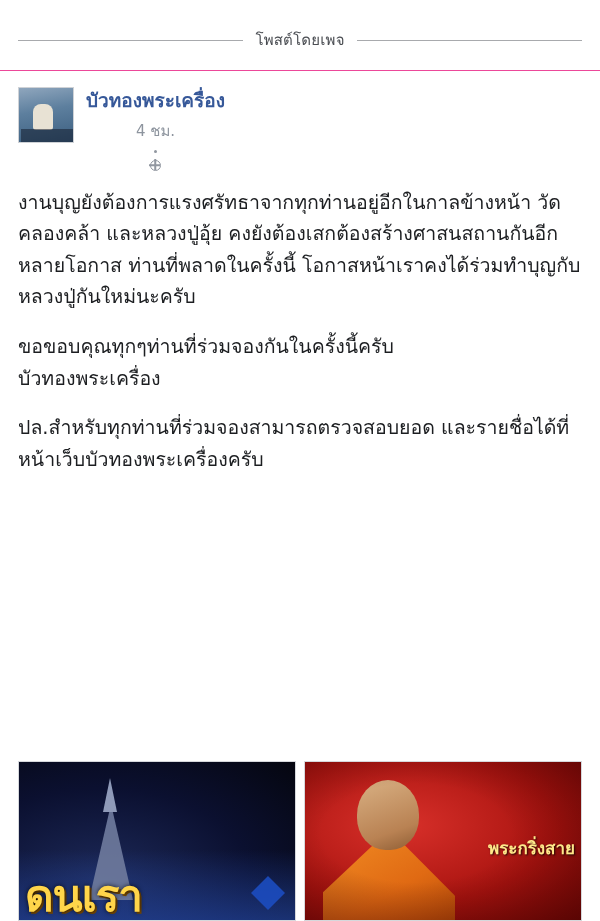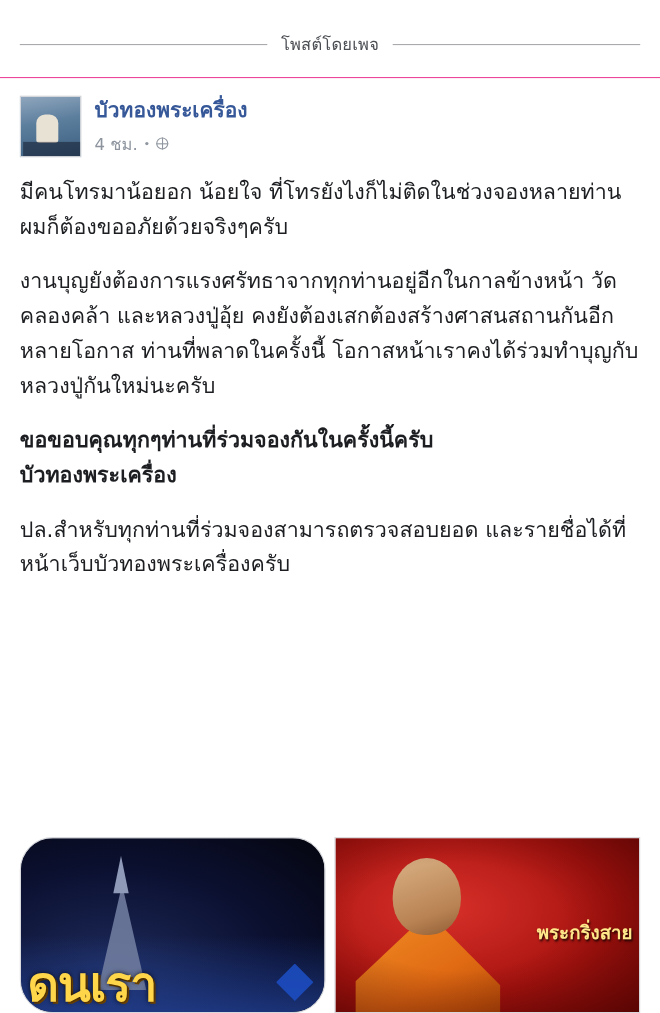--- a/index.html
+++ b/index.html
@@ -81,20 +81,21 @@
     color: #365899;
     line-height: 1.25;
     margin: 0 0 6px 0;
   }
   .meta-row {
     display: flex;
     align-items: center;
     gap: 7px;
     font-size: 15px;
     color: #8d949e;
+    flex-direction: column;
   }
   .globe-icon {
     display: inline-block;
     width: 11px; height: 11px;
     border-radius: 50%;
     border: 1.5px solid #9197a0;
     position: relative;
   }
   .globe-icon::before {
     content: "";
@@ -143,21 +144,20 @@
   }
   .thumb {
     position: relative;
     overflow: hidden;
     border: 1px solid #d6d8dc;
   }
 
   
   .thumb-temple {
     background: radial-gradient(ellipse at 30% 75%, #1d2a5a 0%, #0b1030 55%, #05060f 100%);
-    border-radius: 30px;
   }
   .spire {
     position: absolute;
     left: 70px; bottom: 20px;
     width: 0; height: 0;
     border-left: 22px solid transparent;
     border-right: 22px solid transparent;
     border-bottom: 96px solid #6e7a9c;
     opacity: 0.92;
   }
@@ -246,23 +246,22 @@
       <div class="page-name">บัวทองพระเครื่อง</div>
       <div class="meta-row">
         <span>4 ชม.</span>
         <span class="dot-sep"></span>
         <span class="globe-icon"></span>
       </div>
     </div>
   </div>
 
   <div class="post-body">
-    <p>มีคนโทรมาน้อยอก น้อยใจ ที่โทรยังไงก็ไม่ติดในช่วงจองหลายท่าน ผมก็ต้องขออภัยด้วยจริงๆครับ</p>
     <p>งานบุญยังต้องการแรงศรัทธาจากทุกท่านอยู่อีกในกาลข้างหน้า วัดคลองคล้า และหลวงปู่อุ้ย คงยังต้องเสกต้องสร้างศาสนสถานกันอีกหลายโอกาส ท่านที่พลาดในครั้งนี้ โอกาสหน้าเราคงได้ร่วมทำบุญกับหลวงปู่กันใหม่นะครับ</p>
-    <p style="white-space: pre-line; font-weight: bold;">ขอขอบคุณทุกๆท่านที่ร่วมจองกันในครั้งนี้ครับ
+    <p style="white-space: pre-line;">ขอขอบคุณทุกๆท่านที่ร่วมจองกันในครั้งนี้ครับ
 บัวทองพระเครื่อง</p>
     <p>ปล.สำหรับทุกท่านที่ร่วมจองสามารถตรวจสอบยอด และรายชื่อได้ที่หน้าเว็บบัวทองพระเครื่องครับ</p>
   </div>
 </div>
 
 <div class="attachments">
 
   <div class="thumb thumb-temple">
     <div class="glow"></div>
     <div class="spire"></div>

